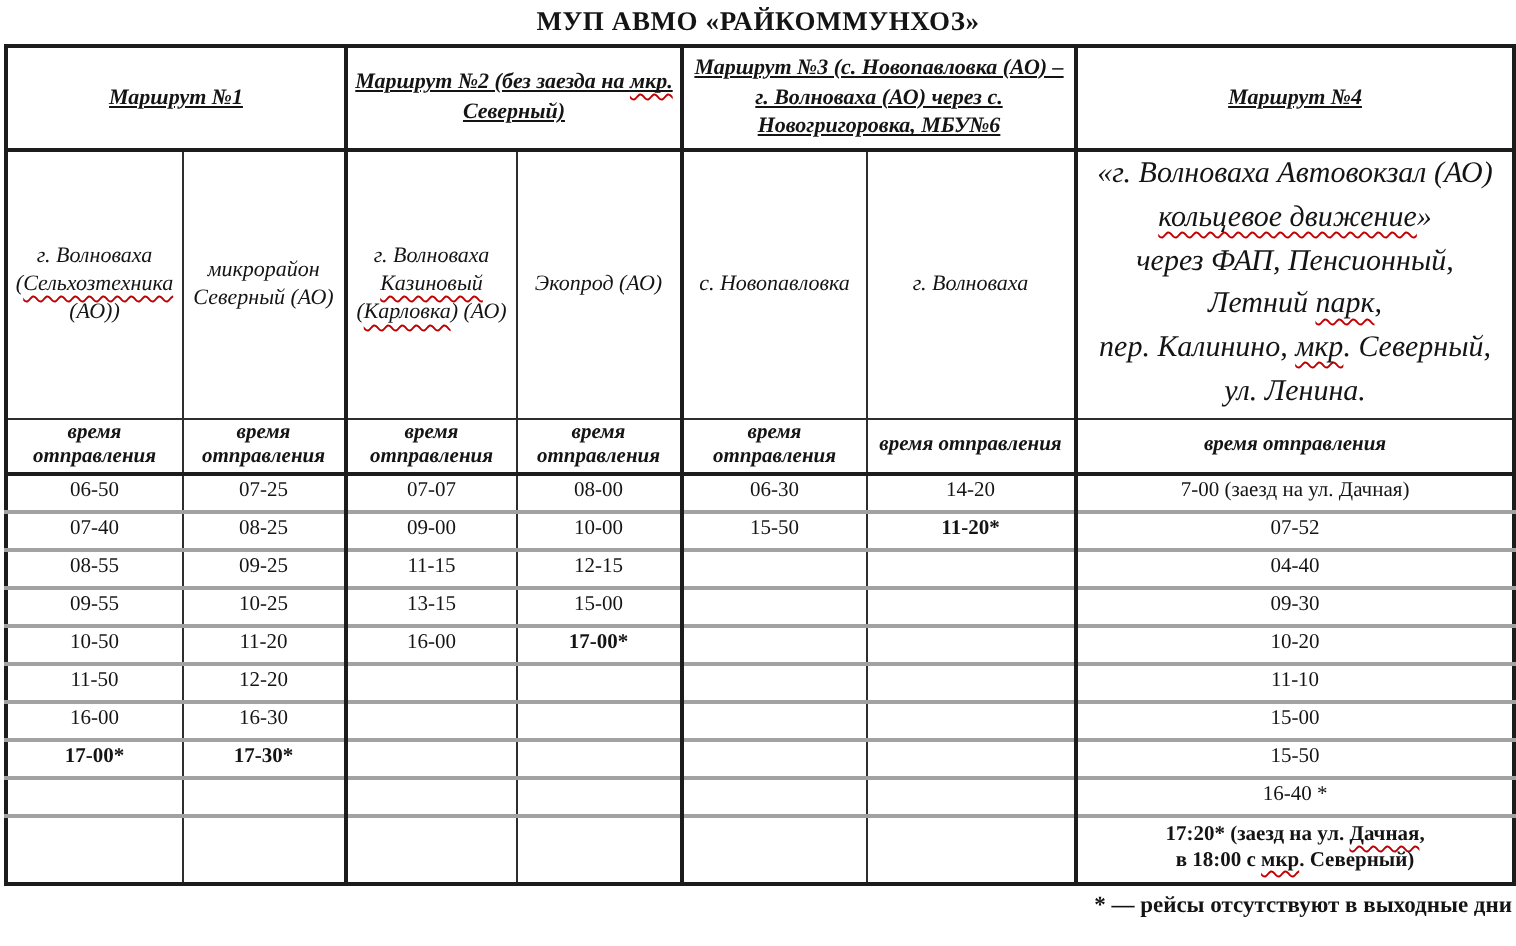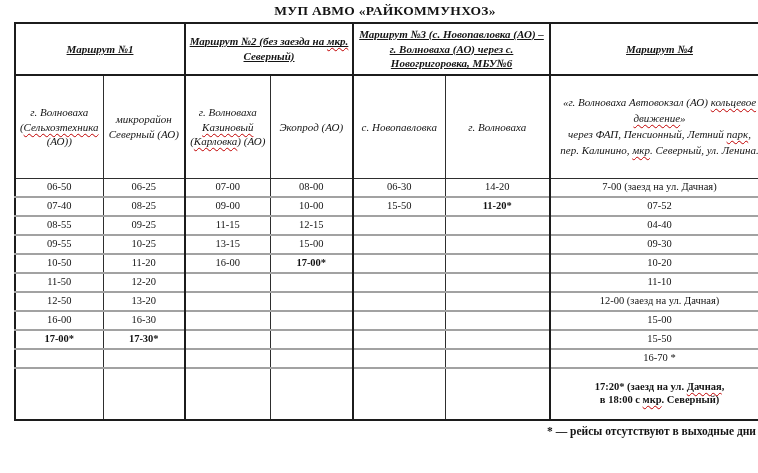--- a/index.html
+++ b/index.html
@@ -4,21 +4,21 @@
 <style>
   * { box-sizing: border-box; }
   html, body { margin: 0; padding: 0; }
   body {
     width: 758px; height: 473px;
     background: #ffffff;
     font-family: "Liberation Serif", "DejaVu Serif", serif;
     color: #141414;
     overflow: hidden;
   }
-  .page { padding: 3px 2px 0 14px; }
+  .page { padding: 3px 2px 0 2px; }
   .title {
     text-align: center;
     font-weight: bold;
     font-size: 13.5px;
     letter-spacing: .3px;
     margin: 0 0 3px 0;
   }
   table.schedule {
     border-collapse: collapse;
     table-layout: fixed;
@@ -46,41 +46,41 @@
     line-height: 1.35;
   }
   tr.stop-row td {
     height: 103px;
     font-style: italic;
     font-size: 11px;
     line-height: 1.3;
     border-bottom: 1px solid #2e2e2e;
   }
   tr.stop-row td.r4stop {
-    font-size: 11px;
+    font-size: 15px;
     white-space: pre-line;
     line-height: 1.45;
   }
   tr.time-head-row td {
     height: 26px;
     font-weight: bold;
     font-style: italic;
     font-size: 10.5px;
     line-height: 1.15;
     border-bottom: 2px solid #1c1c1c;
   }
   tbody td {
     height: 19px;
     font-size: 10.5px;
     border-top: 2px solid #a2a2a2;
     white-space: pre-line;
     line-height: 1.2;
   }
   tbody tr:first-child td { border-top: none; }
-  tbody tr.tall-row td { height: 52px; }
+  tbody tr.tall-row td { height: 34px; }
   td.b { font-weight: bold; }
   .sq {
     text-decoration: underline;
     text-decoration-style: wavy;
     text-decoration-color: #c00000;
     text-decoration-thickness: 1px;
     text-decoration-skip-ink: none;
     text-underline-offset: 2px;
   }
   .footnote {
@@ -117,26 +117,35 @@
         <td><span>г. Волноваха (</span><span class="sq">Сельхозтехника</span><span> (АО))</span></td>
         <td>микрорайон Северный (АО)</td>
         <td class="gs"><span>г. Волноваха </span><span class="sq">Казиновый</span><span> (</span><span class="sq">Карловка</span><span>) (АО)</span></td>
         <td>Экопрод (АО)</td>
         <td class="gs">с. Новопавловка</td>
         <td>г. Волноваха</td>
         <td class="gs r4stop"><span>«г. Волноваха Автовокзал (АО) </span><span class="sq">кольцевое движение</span><span>»
 через ФАП, Пенсионный, Летний </span><span class="sq">парк</span><span>,
 пер. Калинино, </span><span class="sq">мкр</span><span>. Северный, ул. Ленина.</span></td>
       </tr>
+      <tr class="time-head-row">
+        <td>время отправления</td>
+        <td>время отправления</td>
+        <td class="gs">время отправления</td>
+        <td>время отправления</td>
+        <td class="gs">время отправления</td>
+        <td>время отправления</td>
+        <td class="gs">время отправления</td>
+      </tr>
     </thead>
     <tbody>
         <tr>
           <td>06-50</td>
-          <td>06-25</td>
-          <td class="gs">07-00</td>
+          <td>07-25</td>
+          <td class="gs">07-07</td>
           <td>08-00</td>
           <td class="gs">06-30</td>
           <td>14-20</td>
           <td class="gs">7-00 (заезд на ул. Дачная)</td>
         </tr>
         <tr>
           <td>07-40</td>
           <td>08-25</td>
           <td class="gs">09-00</td>
           <td>10-00</td>
@@ -174,29 +183,20 @@
         <tr>
           <td>11-50</td>
           <td>12-20</td>
           <td class="gs"></td>
           <td></td>
           <td class="gs"></td>
           <td></td>
           <td class="gs">11-10</td>
         </tr>
         <tr>
-          <td>12-50</td>
-          <td>13-20</td>
-          <td class="gs"></td>
-          <td></td>
-          <td class="gs"></td>
-          <td></td>
-          <td class="gs">12-00 (заезд на ул. Дачная)</td>
-        </tr>
-        <tr>
           <td>16-00</td>
           <td>16-30</td>
           <td class="gs"></td>
           <td></td>
           <td class="gs"></td>
           <td></td>
           <td class="gs">15-00</td>
         </tr>
         <tr>
           <td class="b">17-00*</td>
@@ -207,21 +207,21 @@
           <td></td>
           <td class="gs">15-50</td>
         </tr>
         <tr>
           <td></td>
           <td></td>
           <td class="gs"></td>
           <td></td>
           <td class="gs"></td>
           <td></td>
-          <td class="gs">16-70 *</td>
+          <td class="gs">16-40 *</td>
         </tr>
         <tr class="tall-row">
           <td></td>
           <td></td>
           <td class="gs"></td>
           <td></td>
           <td class="gs"></td>
           <td></td>
           <td class="gs b"><span>17:20* (заезд на ул. </span><span class="sq">Дачная</span><span>,
 в 18:00 с </span><span class="sq">мкр</span><span>. Северный)</span></td>

